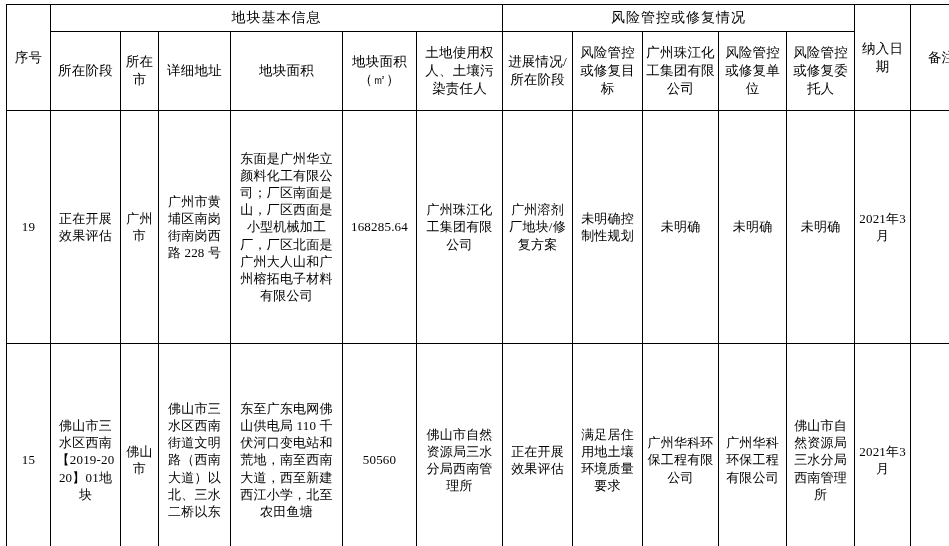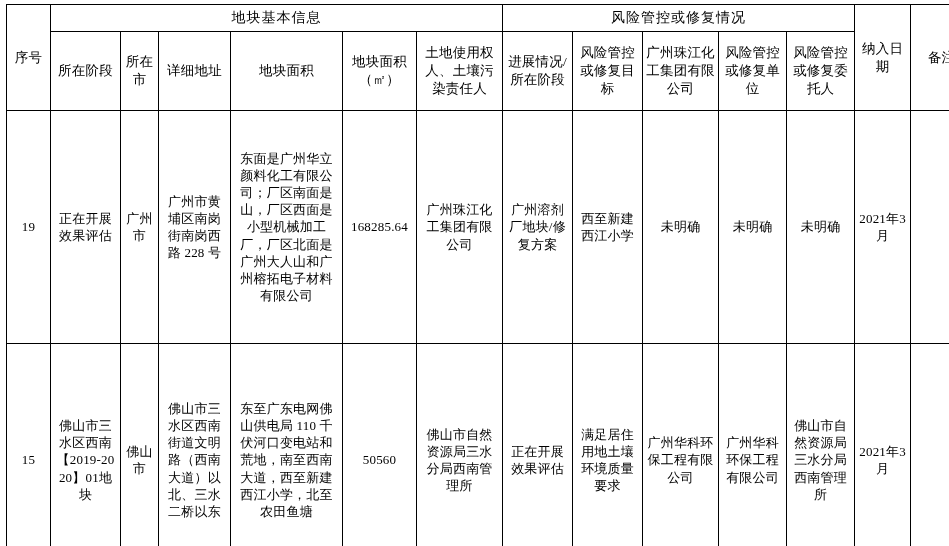--- a/index.html
+++ b/index.html
@@ -122,21 +122,21 @@
     <tbody>
       <tr class="row-tall">
         <td>19</td>
         <td>正在开展效果评估</td>
         <td class="cell-narrow">广州市</td>
         <td>广州市黄埔区南岗街南岗西路 228 号</td>
         <td>东面是广州华立颜料化工有限公司；厂区南面是山，厂区西面是小型机械加工厂，厂区北面是广州大人山和广州榕拓电子材料有限公司</td>
         <td>168285.64</td>
         <td>广州珠江化工集团有限公司</td>
         <td>广州溶剂厂地块/修复方案</td>
-        <td>西至新建西江小学</td>
+        <td>未明确控制性规划</td>
         <td>未明确</td>
         <td>未明确</td>
         <td>未明确</td>
         <td>2021年3月</td>
         <td></td>
       </tr>
       <tr class="row-tall">
         <td>15</td>
         <td>佛山市三水区西南【2019-2020】01地块</td>
         <td class="cell-narrow">佛山市</td>

